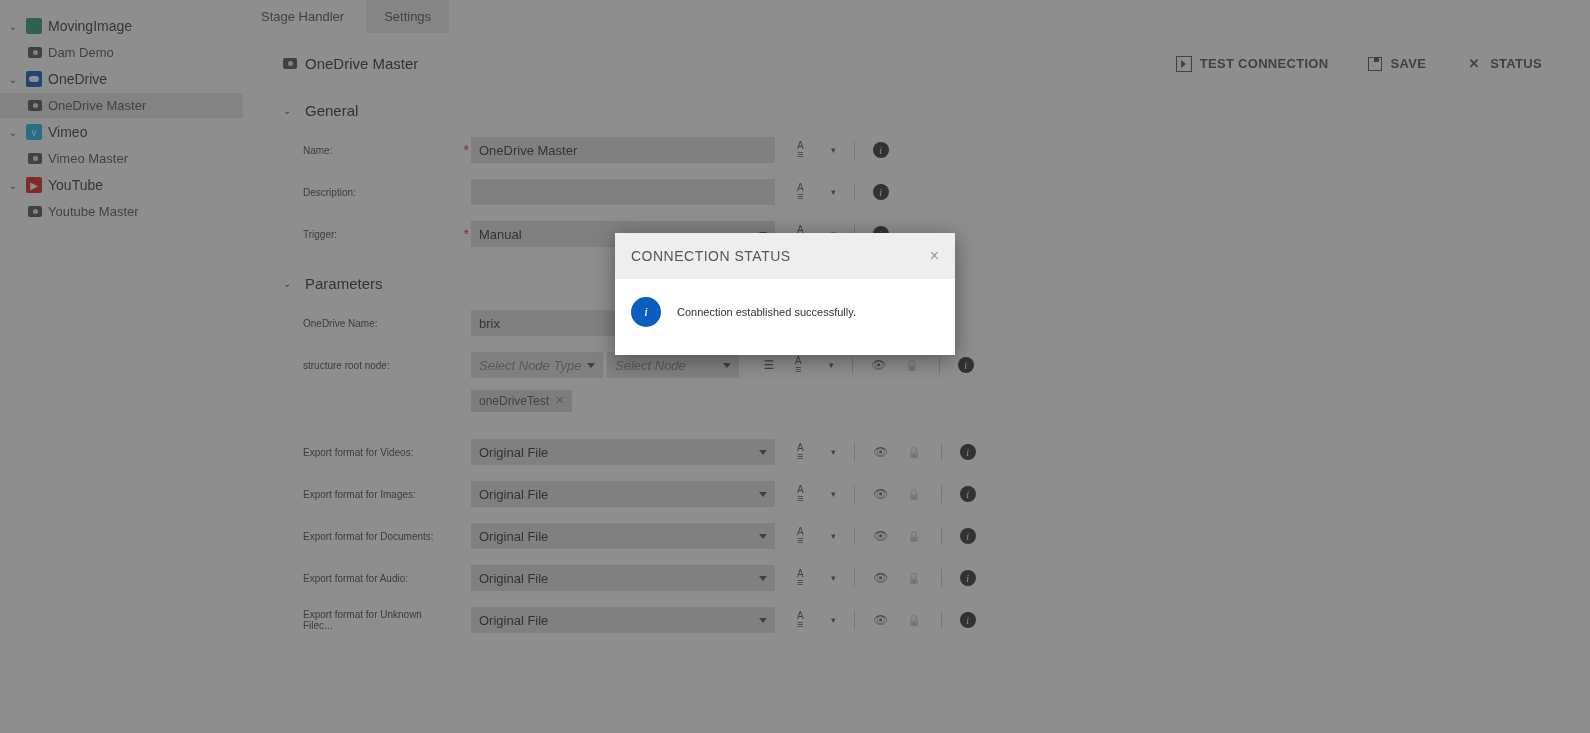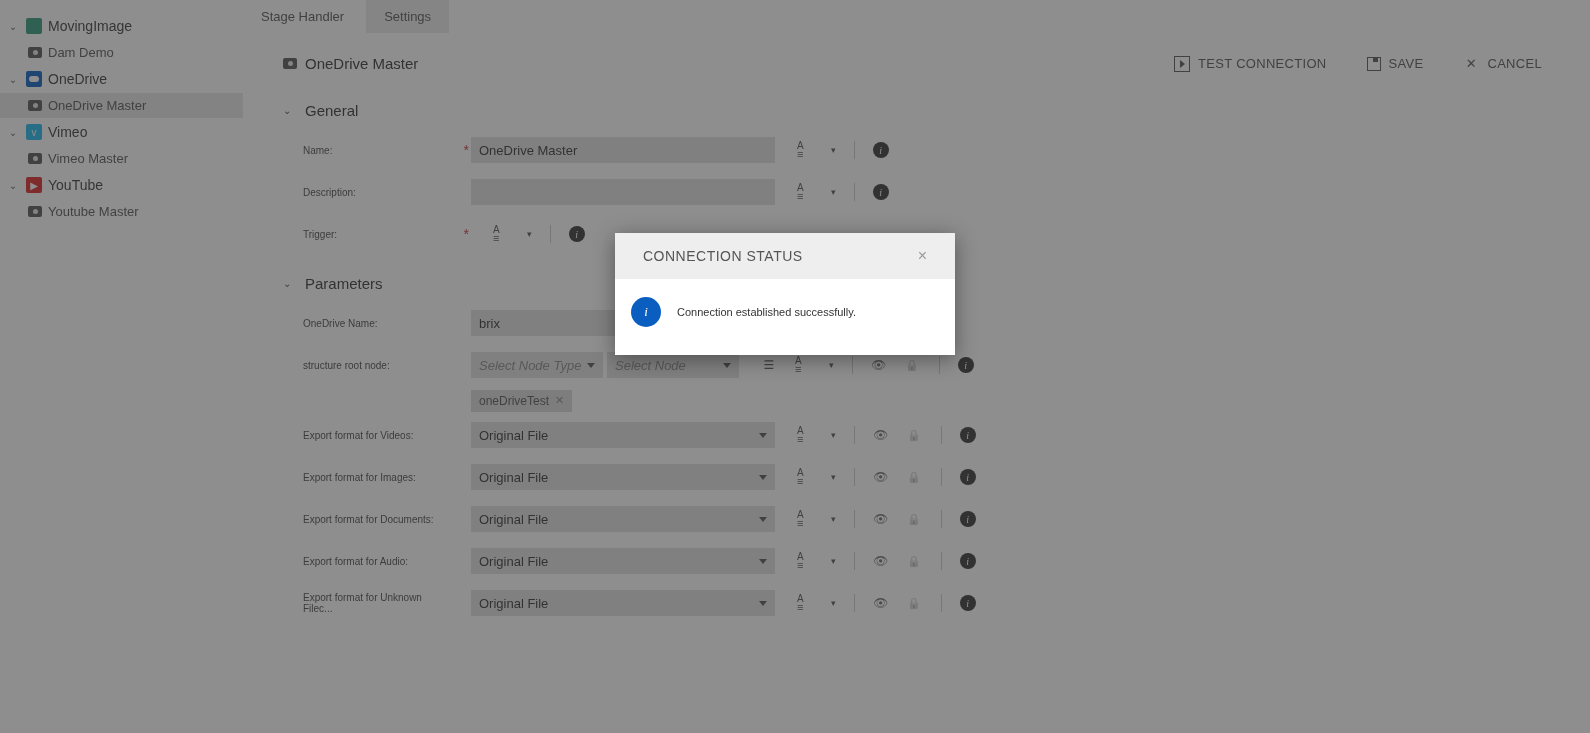--- a/index.html
+++ b/index.html
@@ -119,20 +119,21 @@
     align-items: center;
   }
   .hdr-btn {
     display: flex;
     align-items: center;
     gap: 8px;
     font-size: 13px;
     letter-spacing: .3px;
     color: #555;
     cursor: pointer;
+    font-weight: bold;
   }
   .hdr-icon {
     width: 16px; height: 16px;
     display: inline-flex; align-items: center; justify-content: center;
     color: #555;
   }
 
   
   .section {
     margin-left: 40px;
@@ -216,21 +217,21 @@
   .chip {
     display: inline-flex;
     align-items: flex-start;
     gap: 6px;
     background: #d9d9d9;
     padding: 4px 8px;
     font-size: 12px;
     color: #555;
     margin-left: 188px;
     margin-top: 4px;
-    margin-bottom: 2px;
+    margin-bottom: 19px;
     width: fit-content;
   }
   .chip .x { color: #888; font-size: 11px;}
 
   
   .overlay {
     position: absolute;
     inset: 0;
     background: rgba(50,50,50,.55);
     z-index: 10;
@@ -239,21 +240,21 @@
     position: absolute;
     left: 615px;
     top: 233px;
     width: 340px;
     background: #fff;
     box-shadow: 0 4px 20px rgba(0,0,0,.4);
     z-index: 20;
   }
   .dialog-head {
     background: #eee;
-    padding: 14px 28px;
+    padding: 14px 16px;
     display: flex;
     justify-content: space-between;
     align-items: center;
   }
   .dialog-title {
     font-size: 14px;
     letter-spacing: .5px;
     color: #555;
   }
   .dialog-close {
@@ -382,21 +383,21 @@
         <div class="hdr-btn">
           <span class="hdr-icon i-play"></span>
           <span>TEST CONNECTION</span>
         </div>
         <div class="hdr-btn">
           <span class="hdr-icon i-save"></span>
           <span>SAVE</span>
         </div>
         <div class="hdr-btn">
           <span class="hdr-icon i-cancel"></span>
-          <span>CANCEL</span>
+          <span>STATUS</span>
         </div>
       </div>
     </div>
 
     <div class="section">
       <div class="section-title">
         <span class="chev">⌄</span>
         <span>General</span>
       </div>
 
@@ -424,20 +425,23 @@
           <span class="icon a-icon"></span>
             <span class="caret-sm">▾</span>
           <span class="vbar"></span>
           <span class="info-dot">i</span>
         </div>
       </div>
 
       <div class="form-row">
         <div class="form-label">Trigger:</div>
         <div class="req">*</div>
+        <div class="form-input select">
+          <span>Manual</span>
+        </div>
         <div class="row-icons">
           <span class="icon a-icon"></span>
             <span class="caret-sm">▾</span>
           <span class="vbar"></span>
           <span class="info-dot">i</span>
         </div>
       </div>
     </div>
 
     <div class="section">

